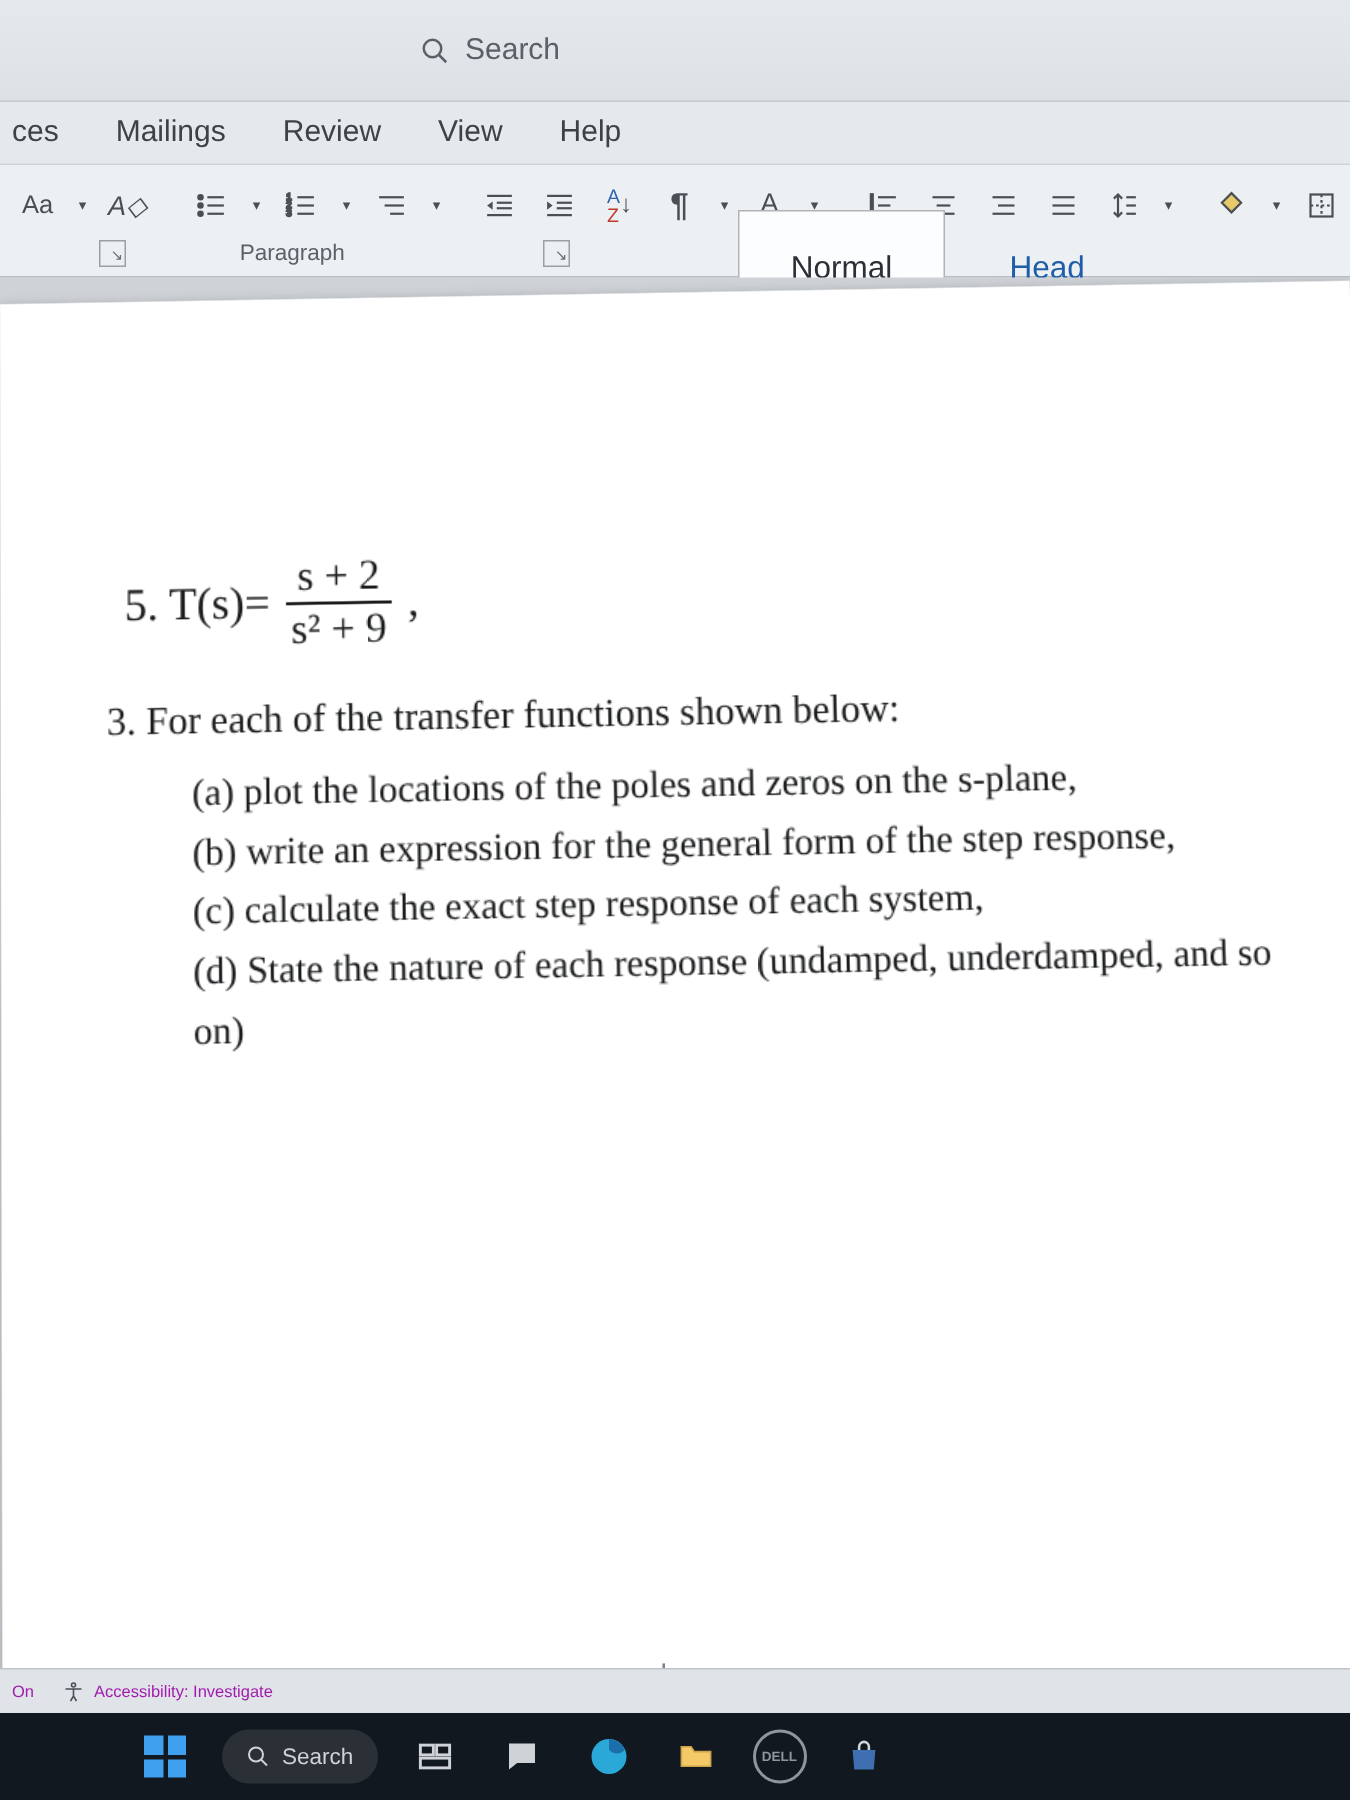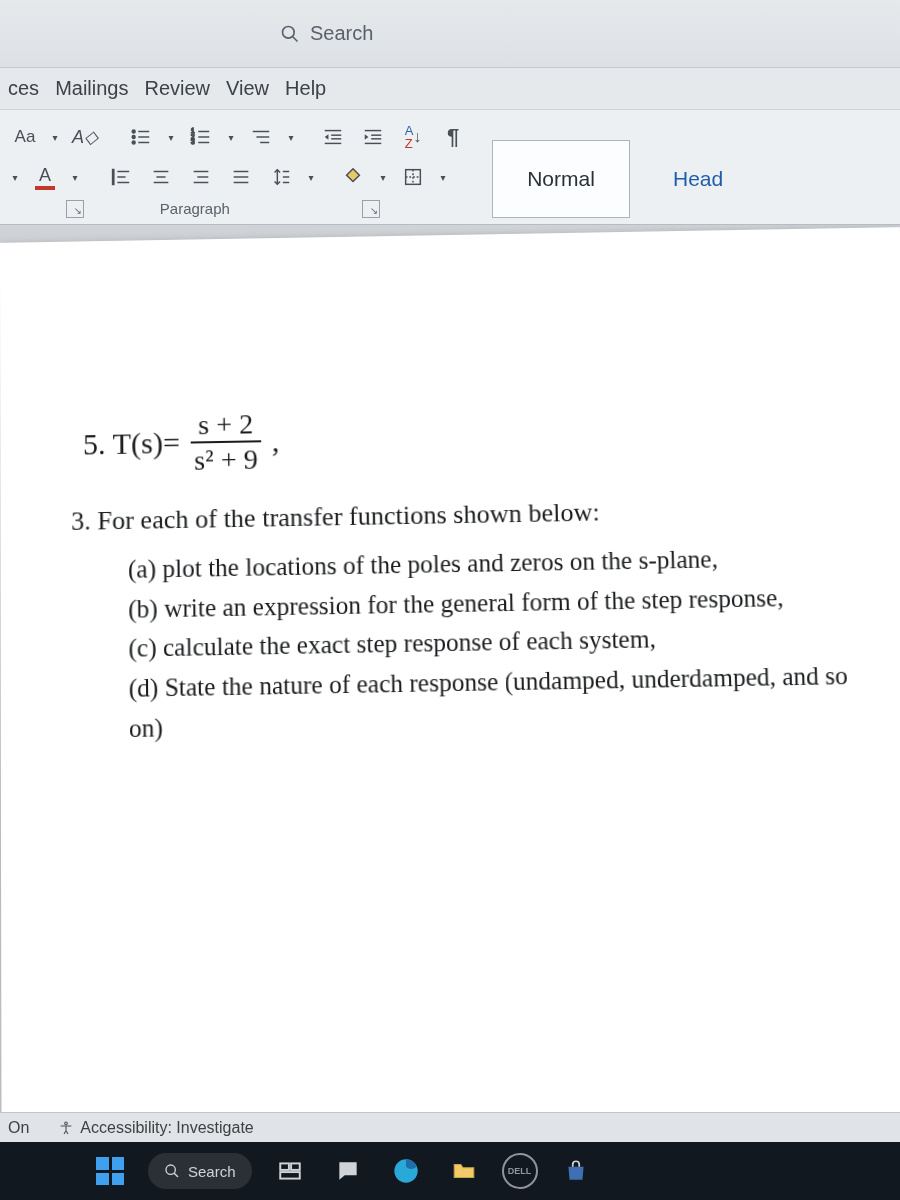--- a/index.html
+++ b/index.html
@@ -28,37 +28,38 @@
     font-size: 20px;
   }
   .search-box svg { width: 20px; height: 20px; stroke: #5a6168; fill: none; stroke-width: 2; }
   
   .ribbon-tabs {
     height: 42px;
     background: #e6e9ec;
     display: flex;
     align-items: center;
     padding-left: 0;
+    gap: 22px;
     font-size: 20px;
     color: #3d4248;
     border-bottom: 1px solid #cfd3d7;
   }
   .ribbon-tabs .tab {
     padding: 8px 8px;
     cursor: pointer;
   }
   
   .ribbon {
     background: #edf0f3;
     border-bottom: 1px solid #b8bcc0;
     padding: 6px 0 0 0;
   }
   .ribbon-rows {
     display: flex;
-    flex-direction: column;
+    flex-direction: row;
     gap: 6px;
     padding: 4px 8px 2px 8px;
   }
   .ribbon-row {
     display: flex;
     align-items: center;
     gap: 6px;
   }
   .rbtn {
     width: 34px;
@@ -147,23 +148,23 @@
   }
   
   .statusbar {
     position:absolute;
     left:0; bottom:58px;
     width:100%;
     height:30px;
     background:#e0e3e7;
     border-top:1px solid #c0c4c8;
     display:flex;align-items:center;
-    gap:29px;
+    gap:18px;
     padding-left:8px;
-    font-size:16px;color:#404040;
+    font-size:11px;color:#a21caf;
   }
   .statusbar .acc { display:flex;align-items:center;gap:6px;}
   
   .taskbar {
     position:absolute;
     left:0;bottom:0;width:100%;height:58px;
     background:#111820;
     display:flex;align-items:center;
     gap:18px;
     padding-left:90px;

